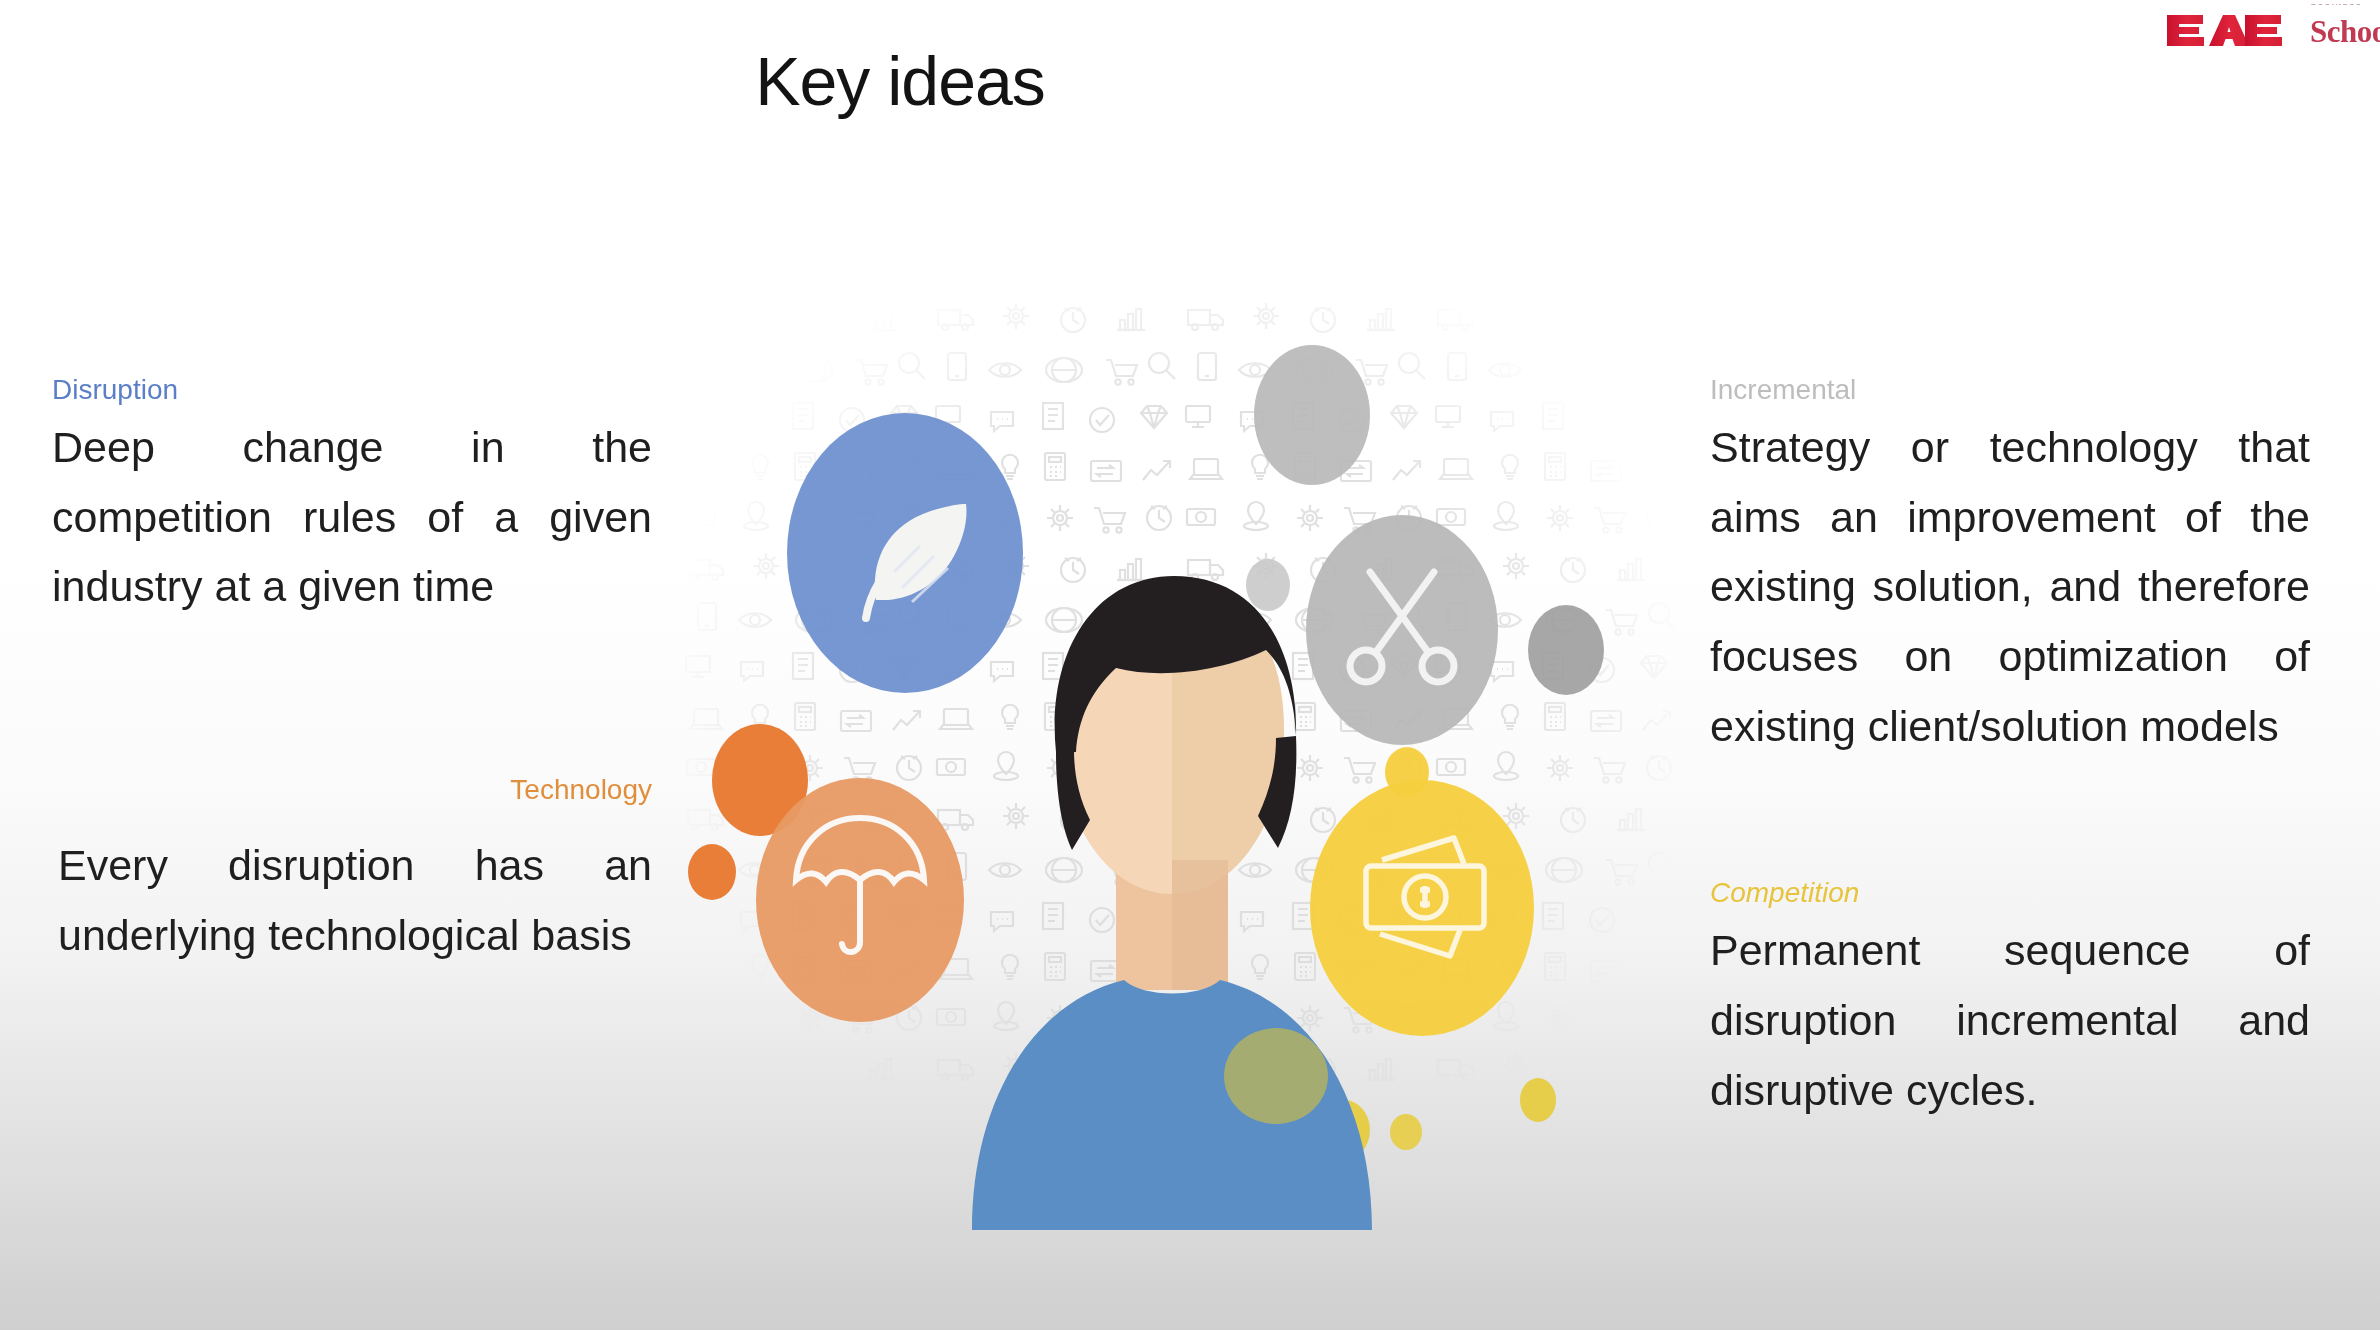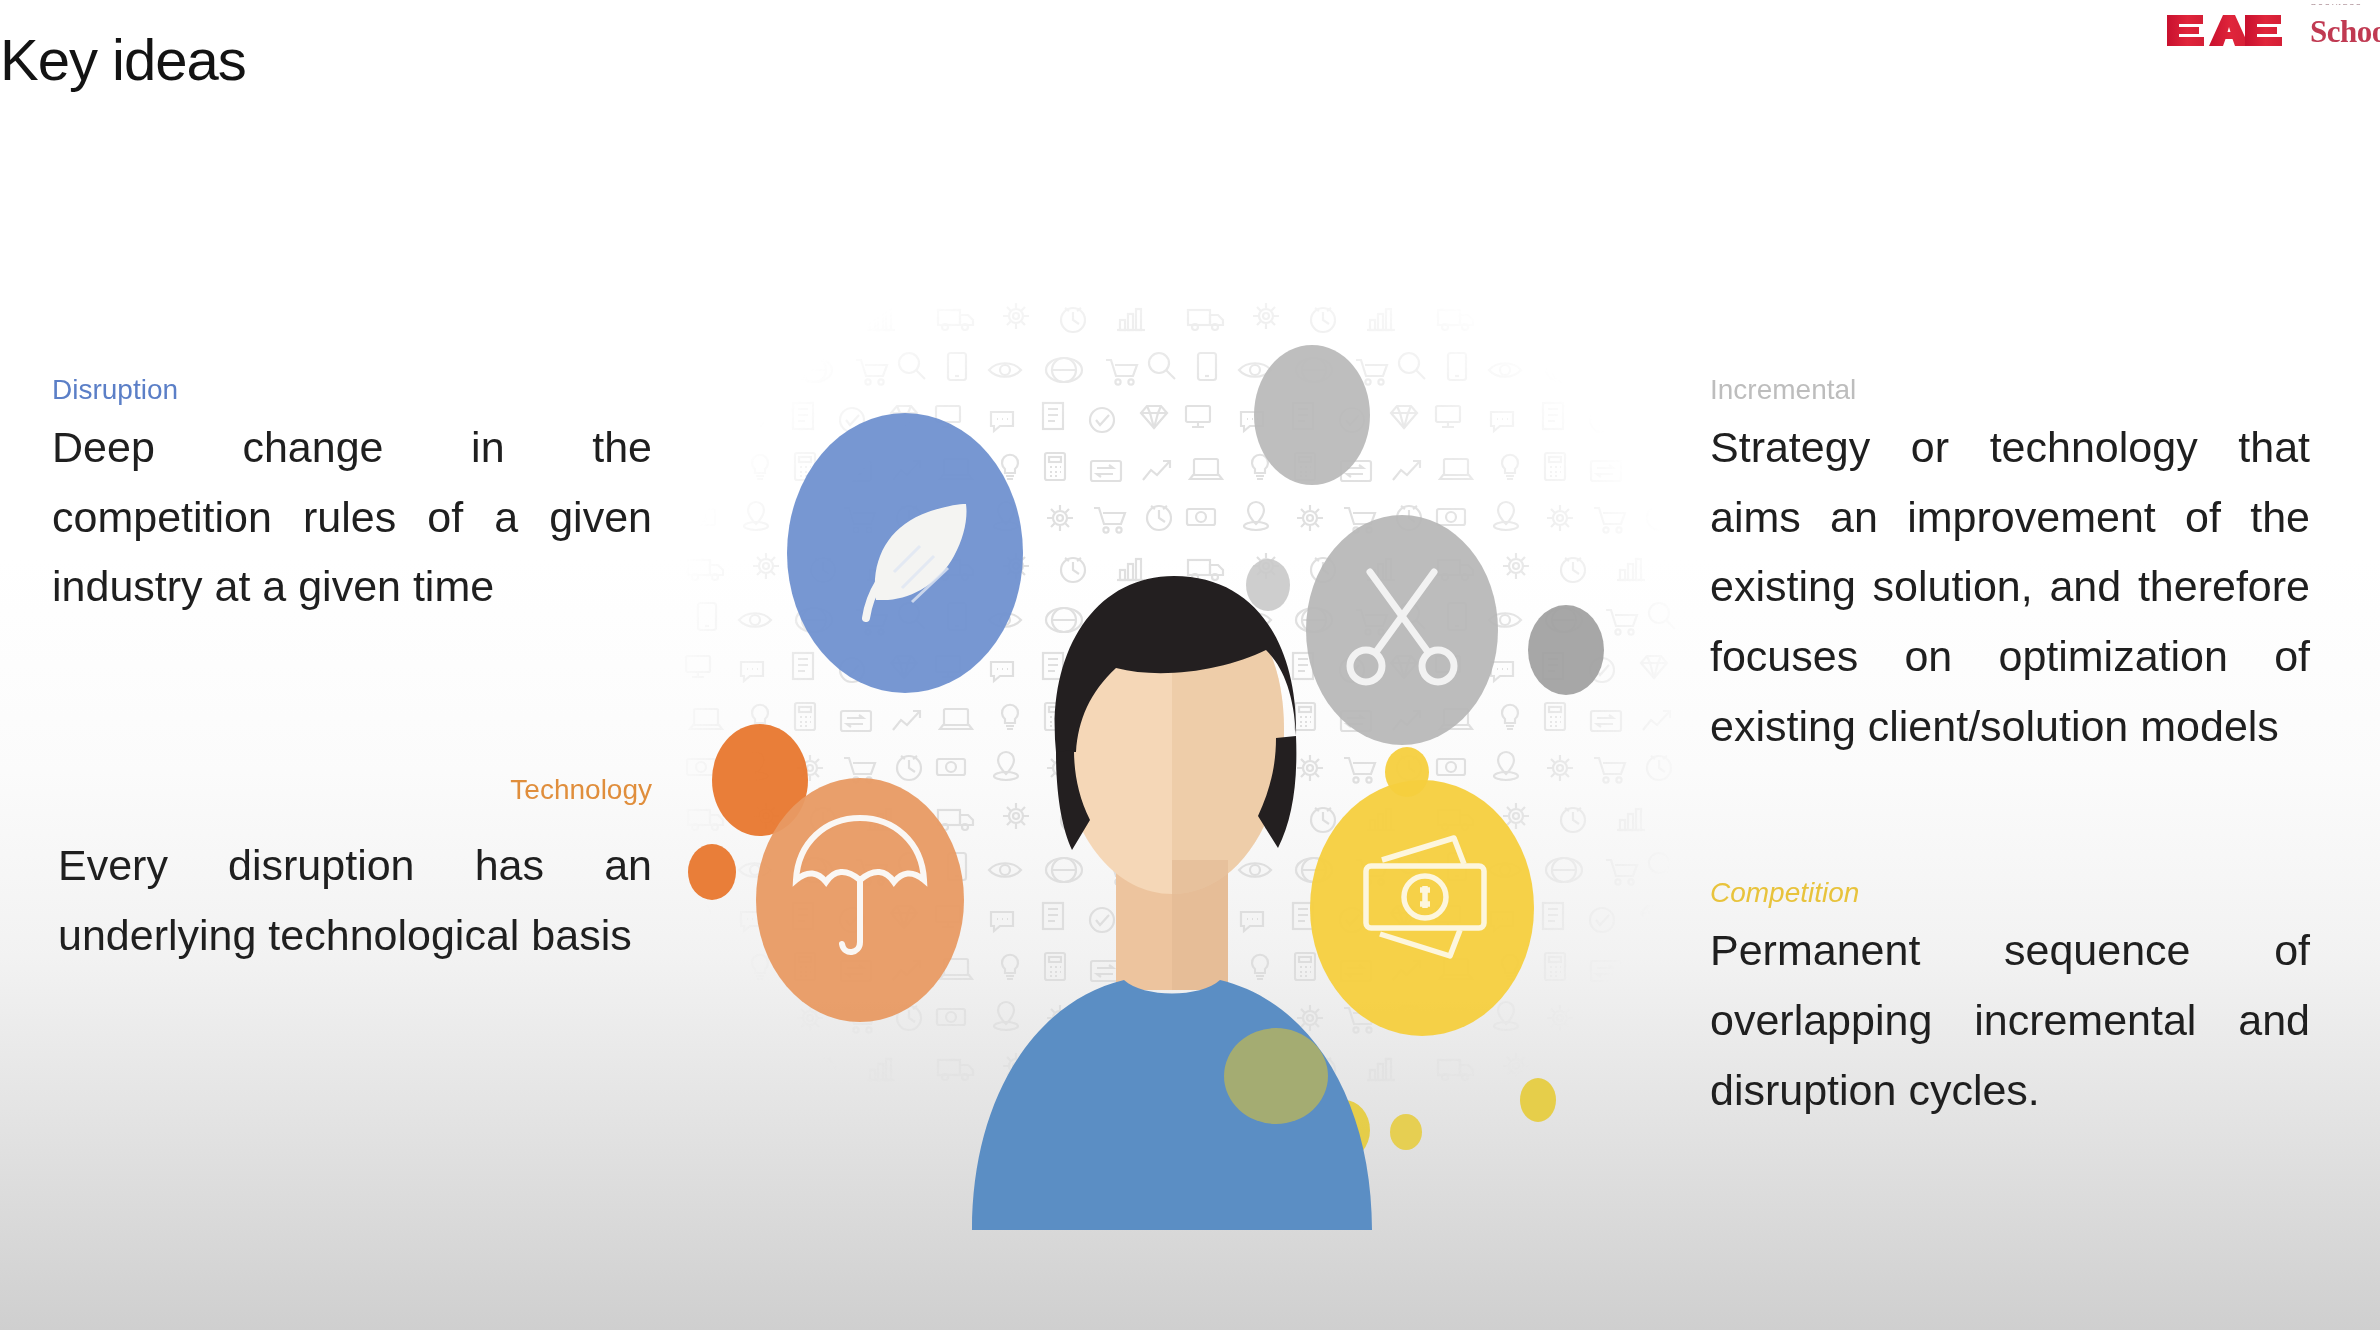--- a/index.html
+++ b/index.html
@@ -42,22 +42,23 @@
   }
   .logo-sub {
     position:absolute; top:-15px; left:1px;
     font-family:"Liberation Sans", sans-serif;
     font-size:7px; letter-spacing:2px;
     color:#b9a0a6; white-space:nowrap;
   }
 
   
   #title {
-    position:absolute; top:30px; left:0; width:1800px;
-    font-size:58px; font-weight:400;
+    position:absolute; top:46px; left:0; width:1800px;
+    text-align:center;
+    font-size:68px; font-weight:400;
     color:#131313; letter-spacing:-1px;
     line-height:1.05;
   }
 
   
   .col { position:absolute; }
   #col-left  { left:52px;  top:372px; width:600px; }
   #col-right { left:1710px; top:372px; width:600px; }
 
   .block { margin-bottom:0; }
@@ -135,21 +136,21 @@
 
   <div class="col" id="col-right">
 
     <div class="block" id="blk-incremental">
       <div class="block-heading h-incremental">Incremental</div>
       <div class="block-body">Strategy or technology that aims an improvement of the existing solution, and therefore focuses on optimization of existing client/solution models</div>
     </div>
 
     <div class="block" id="blk-competition">
       <div class="block-heading h-competition">Competition</div>
-      <div class="block-body">Permanent sequence of overlapping incremental and disruption cycles.</div>
+      <div class="block-body">Permanent sequence of disruption incremental and disruptive cycles.</div>
     </div>
 
   </div>
 
   <div id="art">
     <svg viewBox="0 0 1000 930" xmlns="http://www.w3.org/2000/svg">
       <defs>
 
         <g id="icoTruck" stroke="#d8d8d8" stroke-width="2.2" fill="none">
           <rect x="0" y="4" width="22" height="15"></rect>

